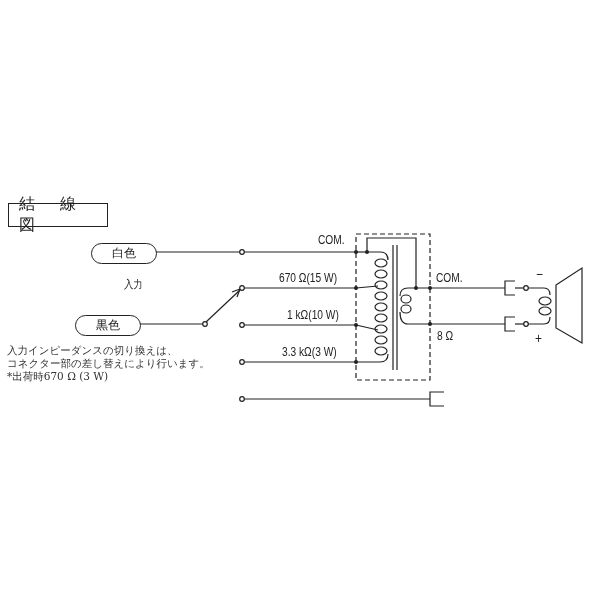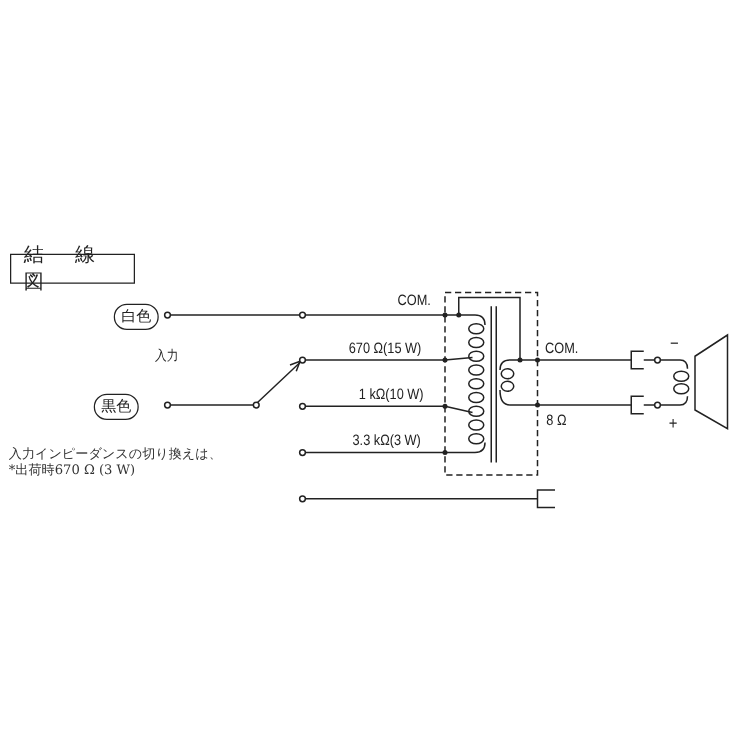--- a/index.html
+++ b/index.html
@@ -1,21 +1,21 @@
 <!DOCTYPE html>
 <html><head>
 <meta charset="utf-8">
 <style>
   html, body { margin:0; padding:0; background:#ffffff; }
   body { width:600px; height:600px; position:relative; overflow:hidden; font-family:"DejaVu Sans", sans-serif; color:#222; }
   #diagram { position:absolute; left:0; top:0; width:600px; height:600px; }
   .title-box { position:absolute; left:8px; top:203px; width:100px; height:24px; border:1.5px solid #222; box-sizing:border-box; display:flex; align-items:center; justify-content:center; font-size:16px; letter-spacing:10px; padding-left:10px; }
   .lbl { position:absolute; font-family:"Liberation Sans Narrow","Liberation Sans", sans-serif; font-size:12px; white-space:nowrap; color:#222; transform:scaleX(0.85); transform-origin:left center; }
-  .pill { position:absolute; border:1.3px solid #222; border-radius:11px; font-size:12px; padding:1px 5px; background:#fff; }
-  .note { position:absolute; left:7px; top:357px; font-family:"DejaVu Serif", serif; font-size:10.5px; line-height:13px; color:#333; white-space:nowrap; }
+  .pill { position:absolute; border:1.3px solid #222; border-radius:11px; font-size:12px; padding:1px 20px; background:#fff; }
+  .note { position:absolute; left:7px; top:344px; font-family:"DejaVu Serif", serif; font-size:10.5px; line-height:13px; color:#333; white-space:nowrap; }
   .jp { font-size:11px; }
 </style>
 </head>
 <body>
 
 <div class="title-box">結 線 図</div>
 
 <svg id="diagram" viewBox="0 0 600 600" xmlns="http://www.w3.org/2000/svg">
   <g stroke="#222" stroke-width="1.2" fill="none">
 
@@ -107,14 +107,15 @@
 <div class="lbl" style="left:287px; top:308px;">1 kΩ(10 W)</div>
 <div class="lbl" style="left:282px; top:345px;">3.3 kΩ(3 W)</div>
 
 <div class="lbl" style="left:436px; top:271px;">COM.</div>
 <div class="lbl" style="left:437px; top:329px;">8 Ω</div>
 <div class="lbl" style="left:536px; top:266px; font-size:14px;">−</div>
 <div class="lbl" style="left:535px; top:330px; font-size:14px;">+</div>
 
 <div class="note">
   <div>入力インピーダンスの切り換えは、</div>
+  <div>コネクター部の差し替えにより行います。</div>
   <div>*出荷時670 Ω (3 W)</div>
 </div>
 
 </body></html>

